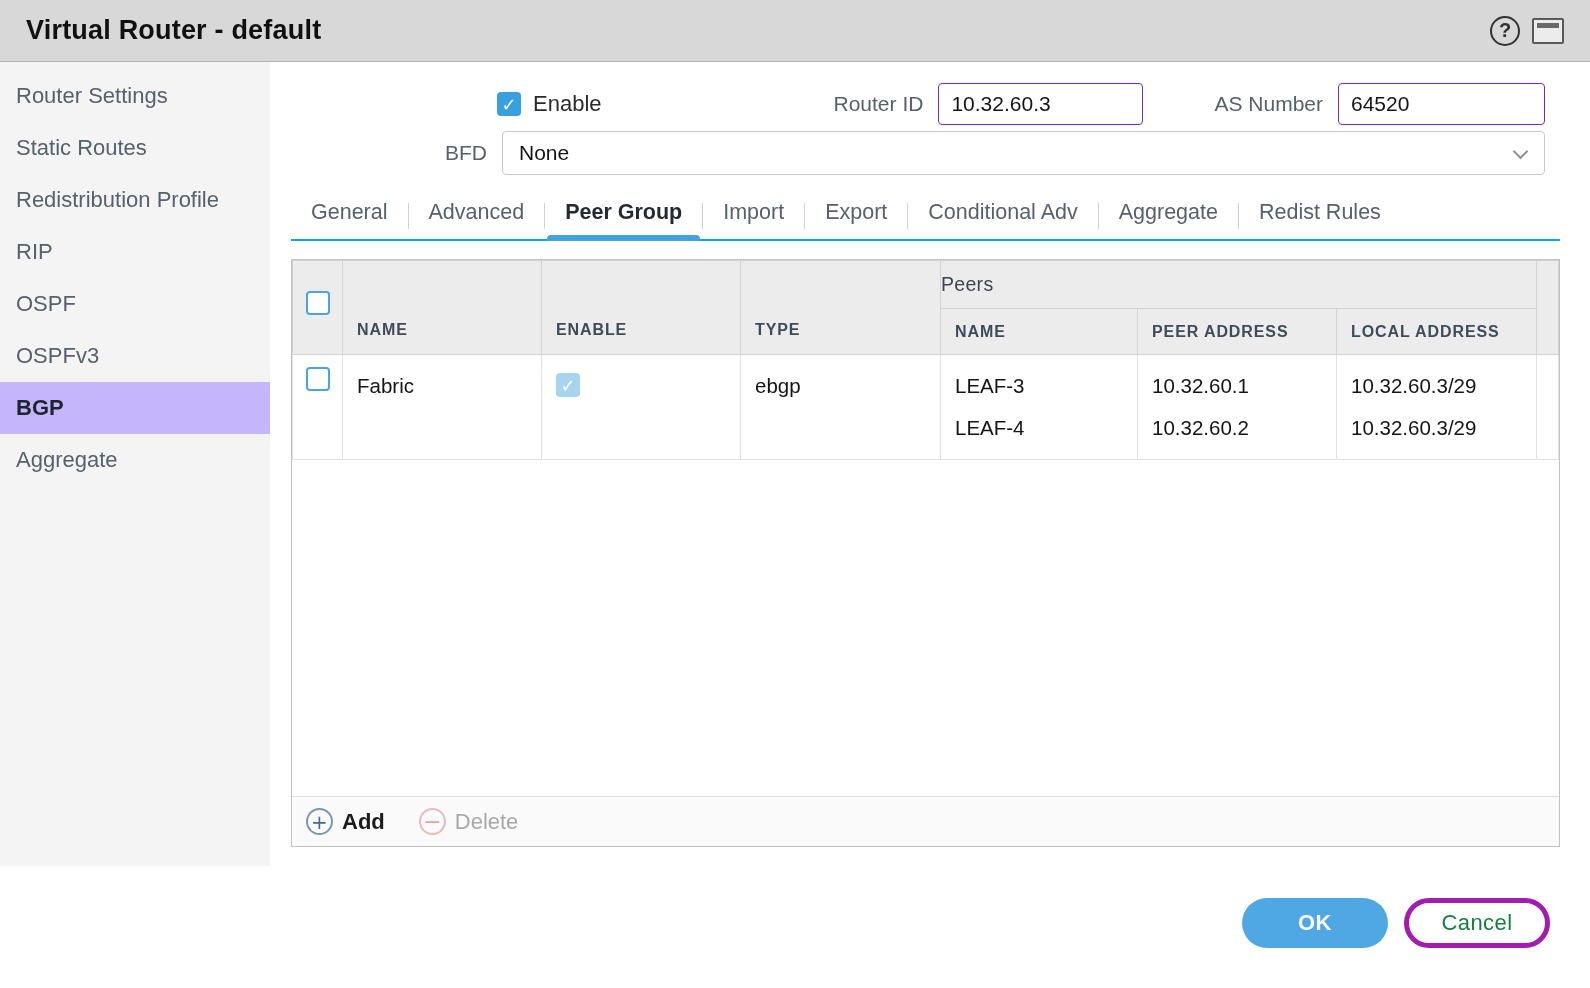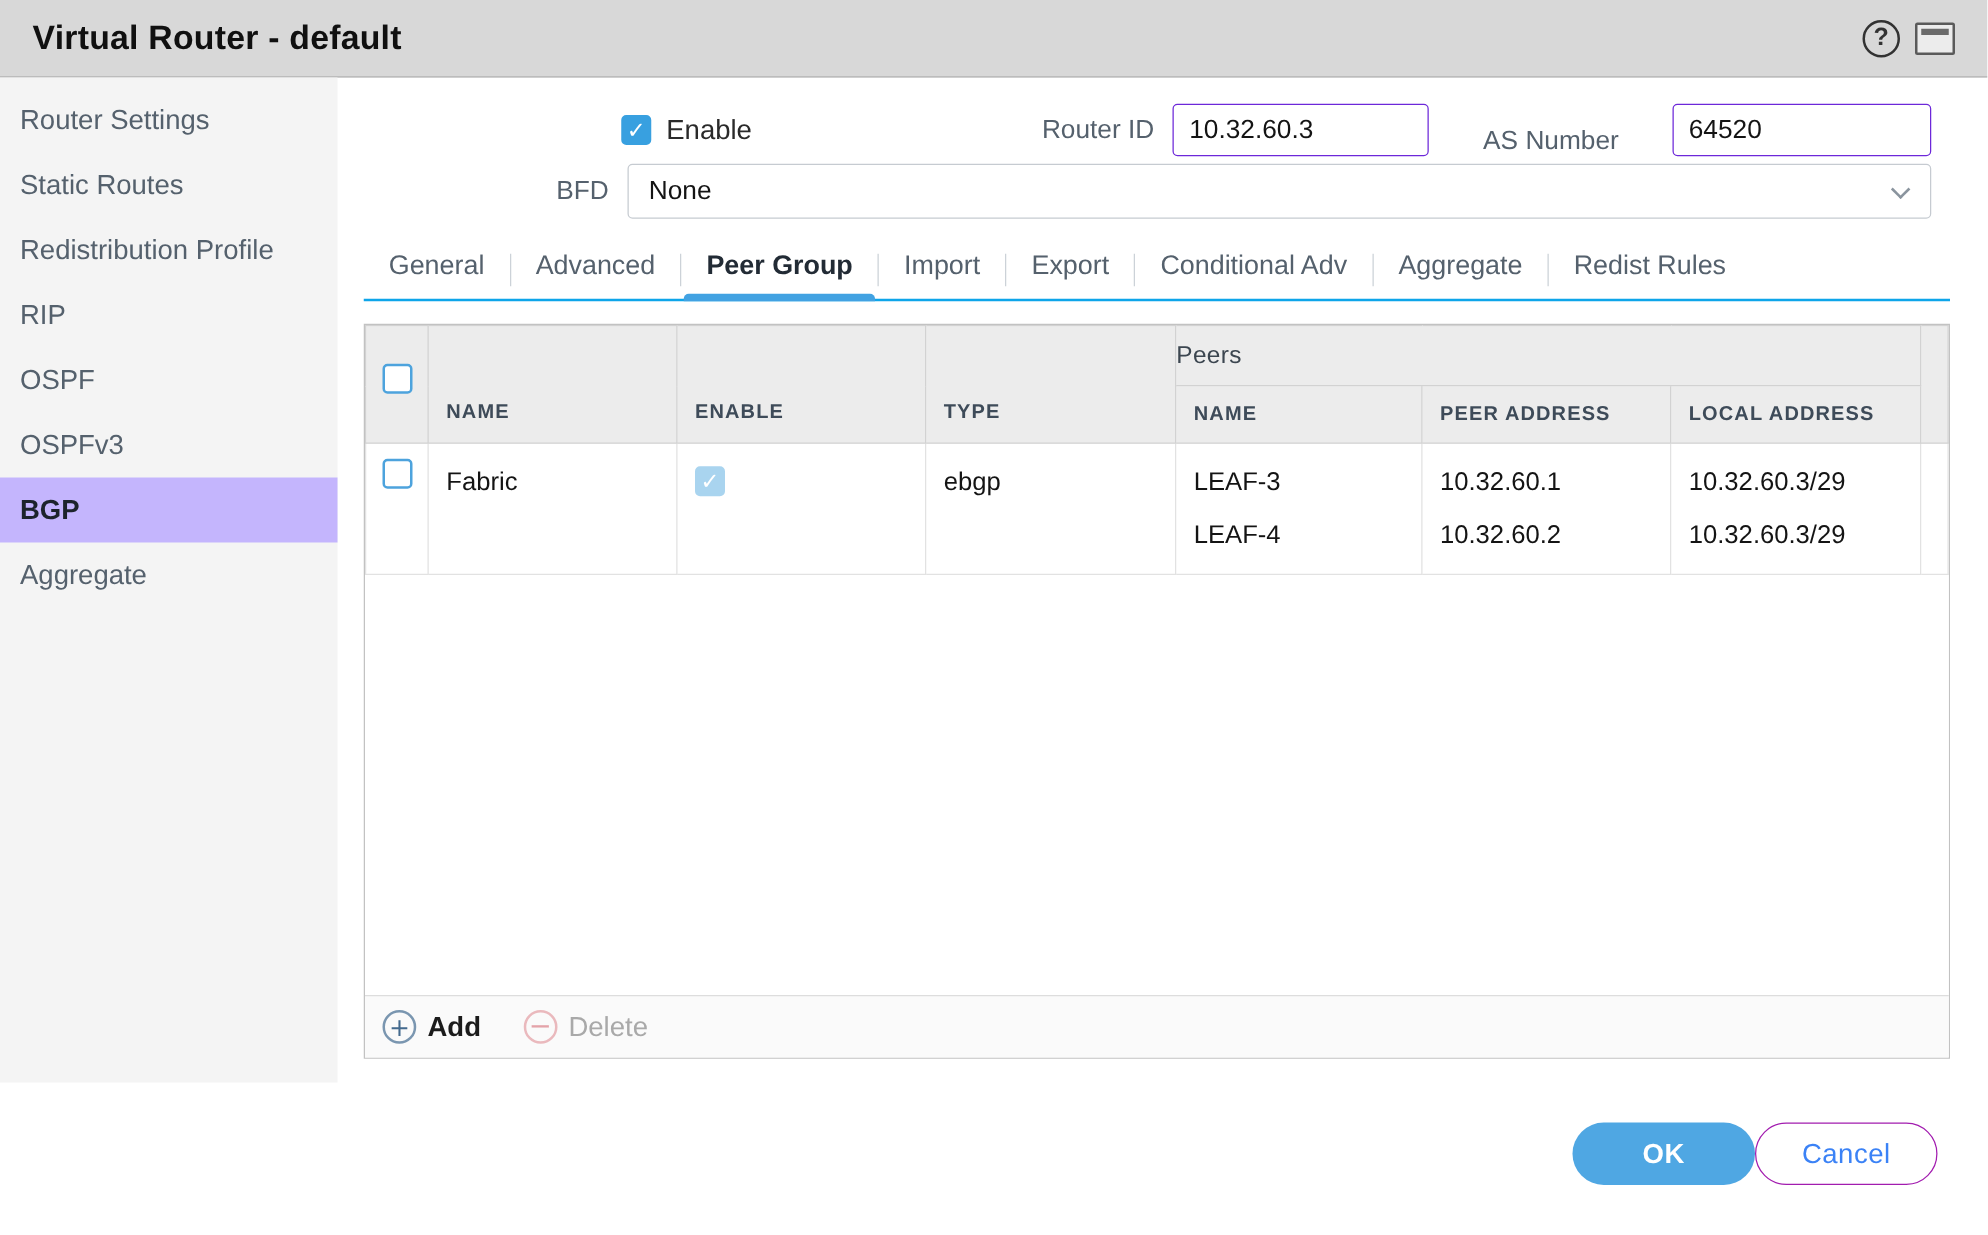--- a/index.html
+++ b/index.html
@@ -53,21 +53,21 @@
   .checkbox.checked::after {
     content:"✓"; position:absolute; inset:0; color:#fff; font-size:18px;
     font-weight:700; display:flex; align-items:center; justify-content:center;
     font-family:"DejaVu Sans",sans-serif;
   }
   .checkbox.checked.disabled { background:#a9d4ef; border-color:#a9d4ef; cursor:default; }
   .enable-group label { font-size:22px; color:#2a2a2a; margin-left:12px; }
 
   .field-label { font-size:21px; color:#55616d; white-space:nowrap; }
   .router-group { display:flex; align-items:center; margin-left:232px; }
-  .as-group { display:flex; align-items:flex-end; margin-left:auto; margin-right:15px;gap:28px; }
+  .as-group { display:flex; align-items:center; margin-left:auto; margin-right:15px; }
   .text-input {
     height:42px; border:1px solid #6d28d9; border-radius:4px; padding:0 12px;
     font-size:21px; color:#141414; font-family:inherit; margin-left:15px;
   }
   .router-group .text-input { width:205px; }
   .as-group .text-input { width:207px; }
 
   .form-row2 { display:flex; align-items:center; height:44px; margin-top:5px; }
   .form-row2 .field-label { width:196px; text-align:right; }
   .select-box {
@@ -135,28 +135,28 @@
     justify-content:center; font-size:20px; flex:none;
     font-family:"DejaVu Sans",sans-serif;
   }
   .add-circle { border:2px solid #7a96b0; color:#446a8e; }
   .footer-btn .btn-label { font-size:22px; color:#1b1b1b; }
   .del-circle { border:2px solid #eab9bd; color:#e4a3a9; font-size:22px; }
   .footer-btn.disabled .btn-label { color:#a9a9a9; }
   .footer-btn.disabled { cursor:default; }
 
   
-  .actions { position:absolute; right:40px; bottom:40px; display:flex; }
+  .actions { position:absolute; right:40px; bottom:40px; display:flex; gap:16px; }
   .btn {
     width:146px; height:50px; border-radius:25px; font-size:22px;
     display:flex; align-items:center; justify-content:center; cursor:pointer;
     font-family:inherit; letter-spacing:.4px;
   }
   .btn-ok { background:#4fa7e3; color:#ffffff; font-weight:600; border:none; }
-  .btn-cancel { background:#ffffff; color:#3b82f6; border:1px solid #a21caf; }
+  .btn-cancel { background:#ffffff; color:#15803d; border:5px solid #a21caf; }
 </style>
 </head>
 <body>
 
 <div class="titlebar">
   <h1>Virtual Router - default</h1>
   <div class="spacer"></div>
   <div class="tb-icons">
     <div class="help-icon">?</div>
     <div class="win-icon"></div>

